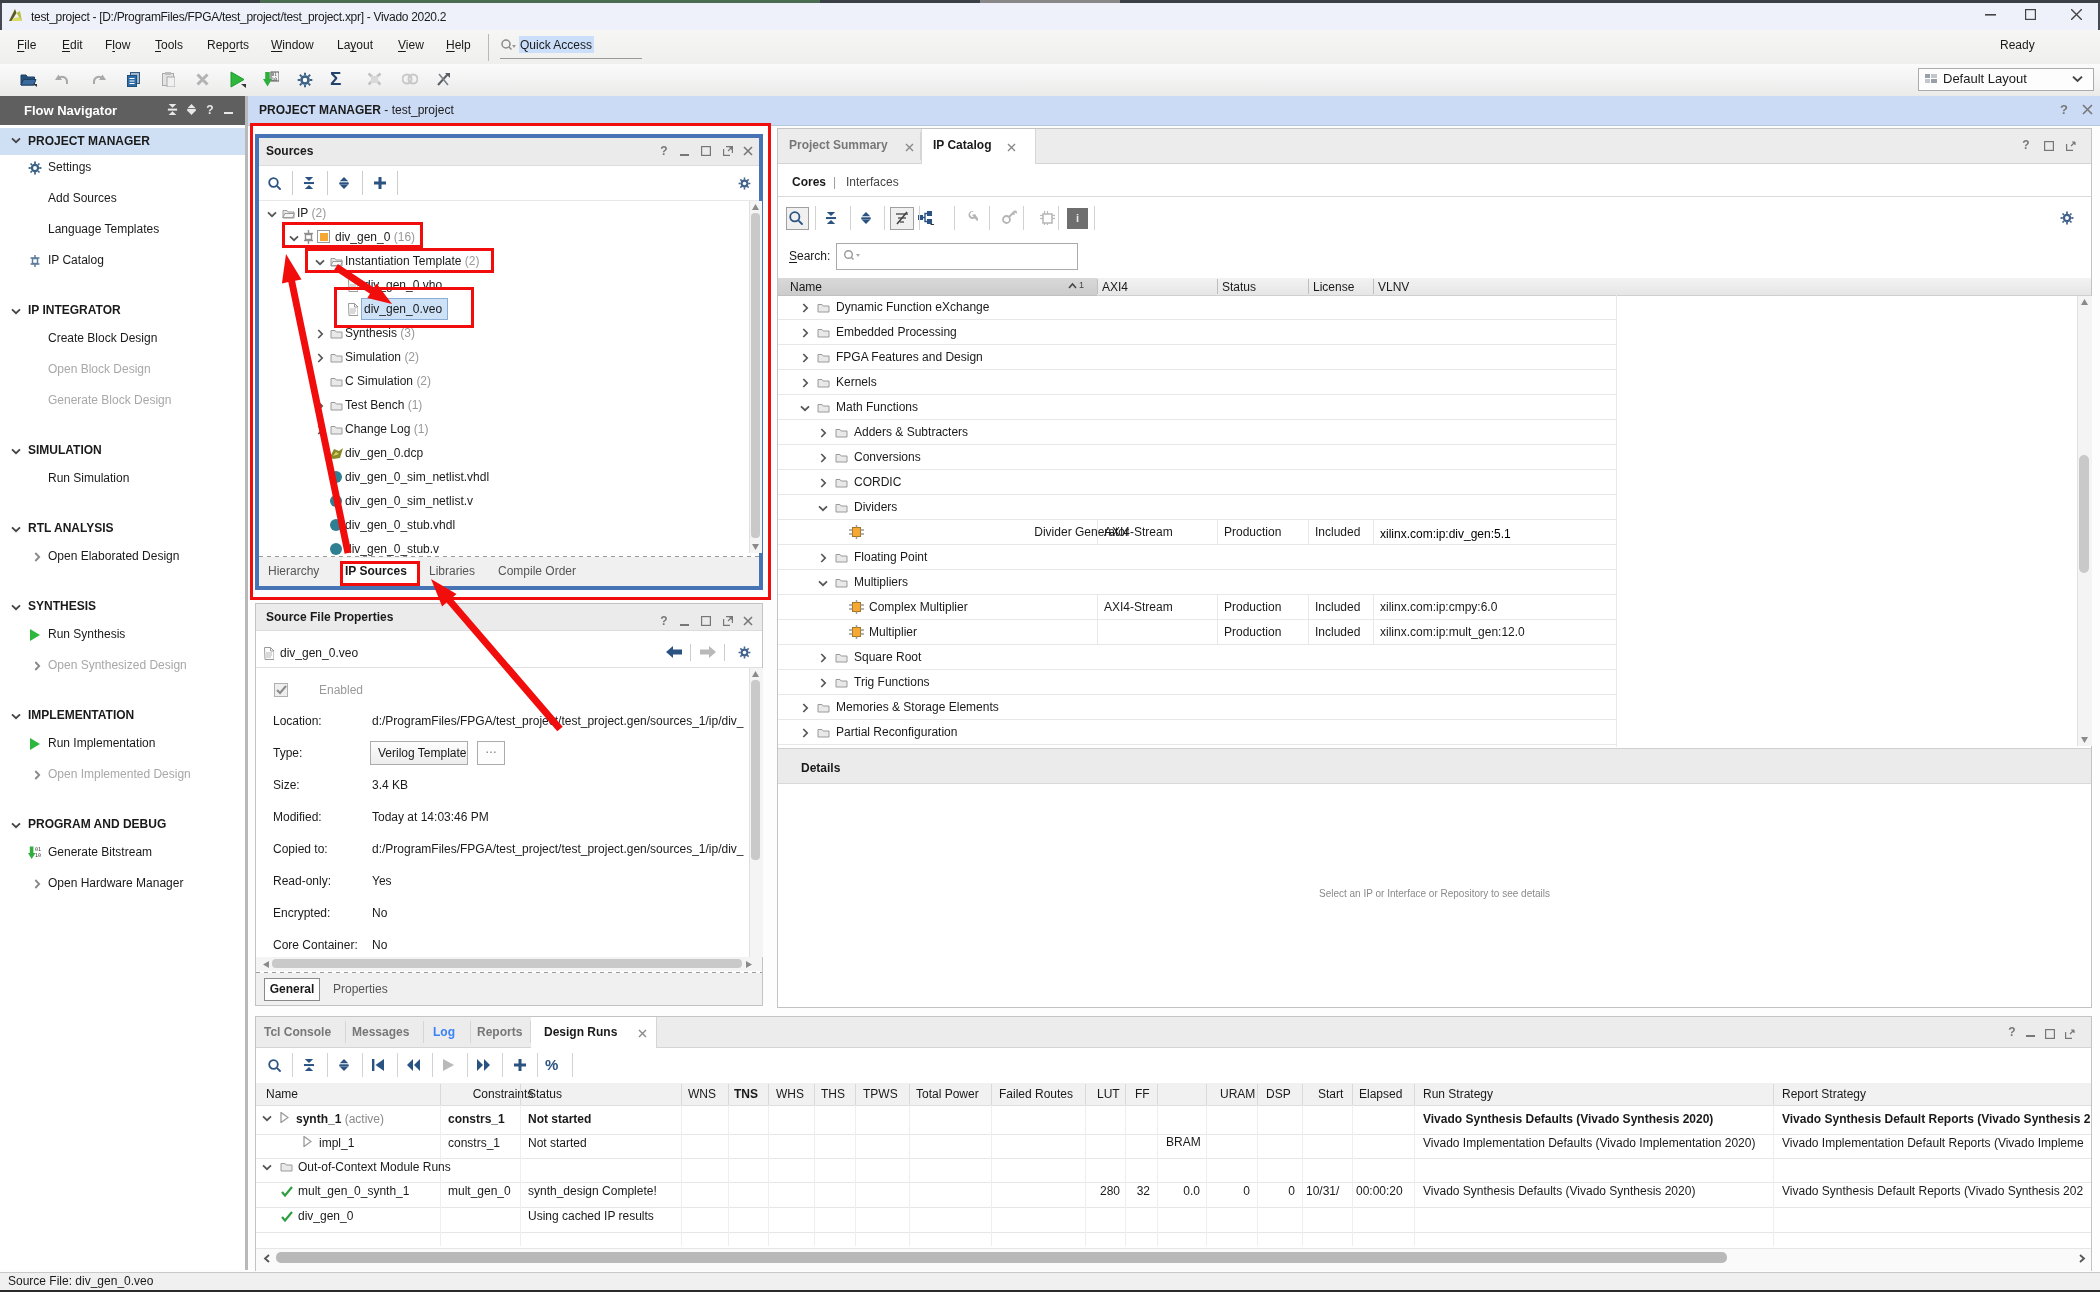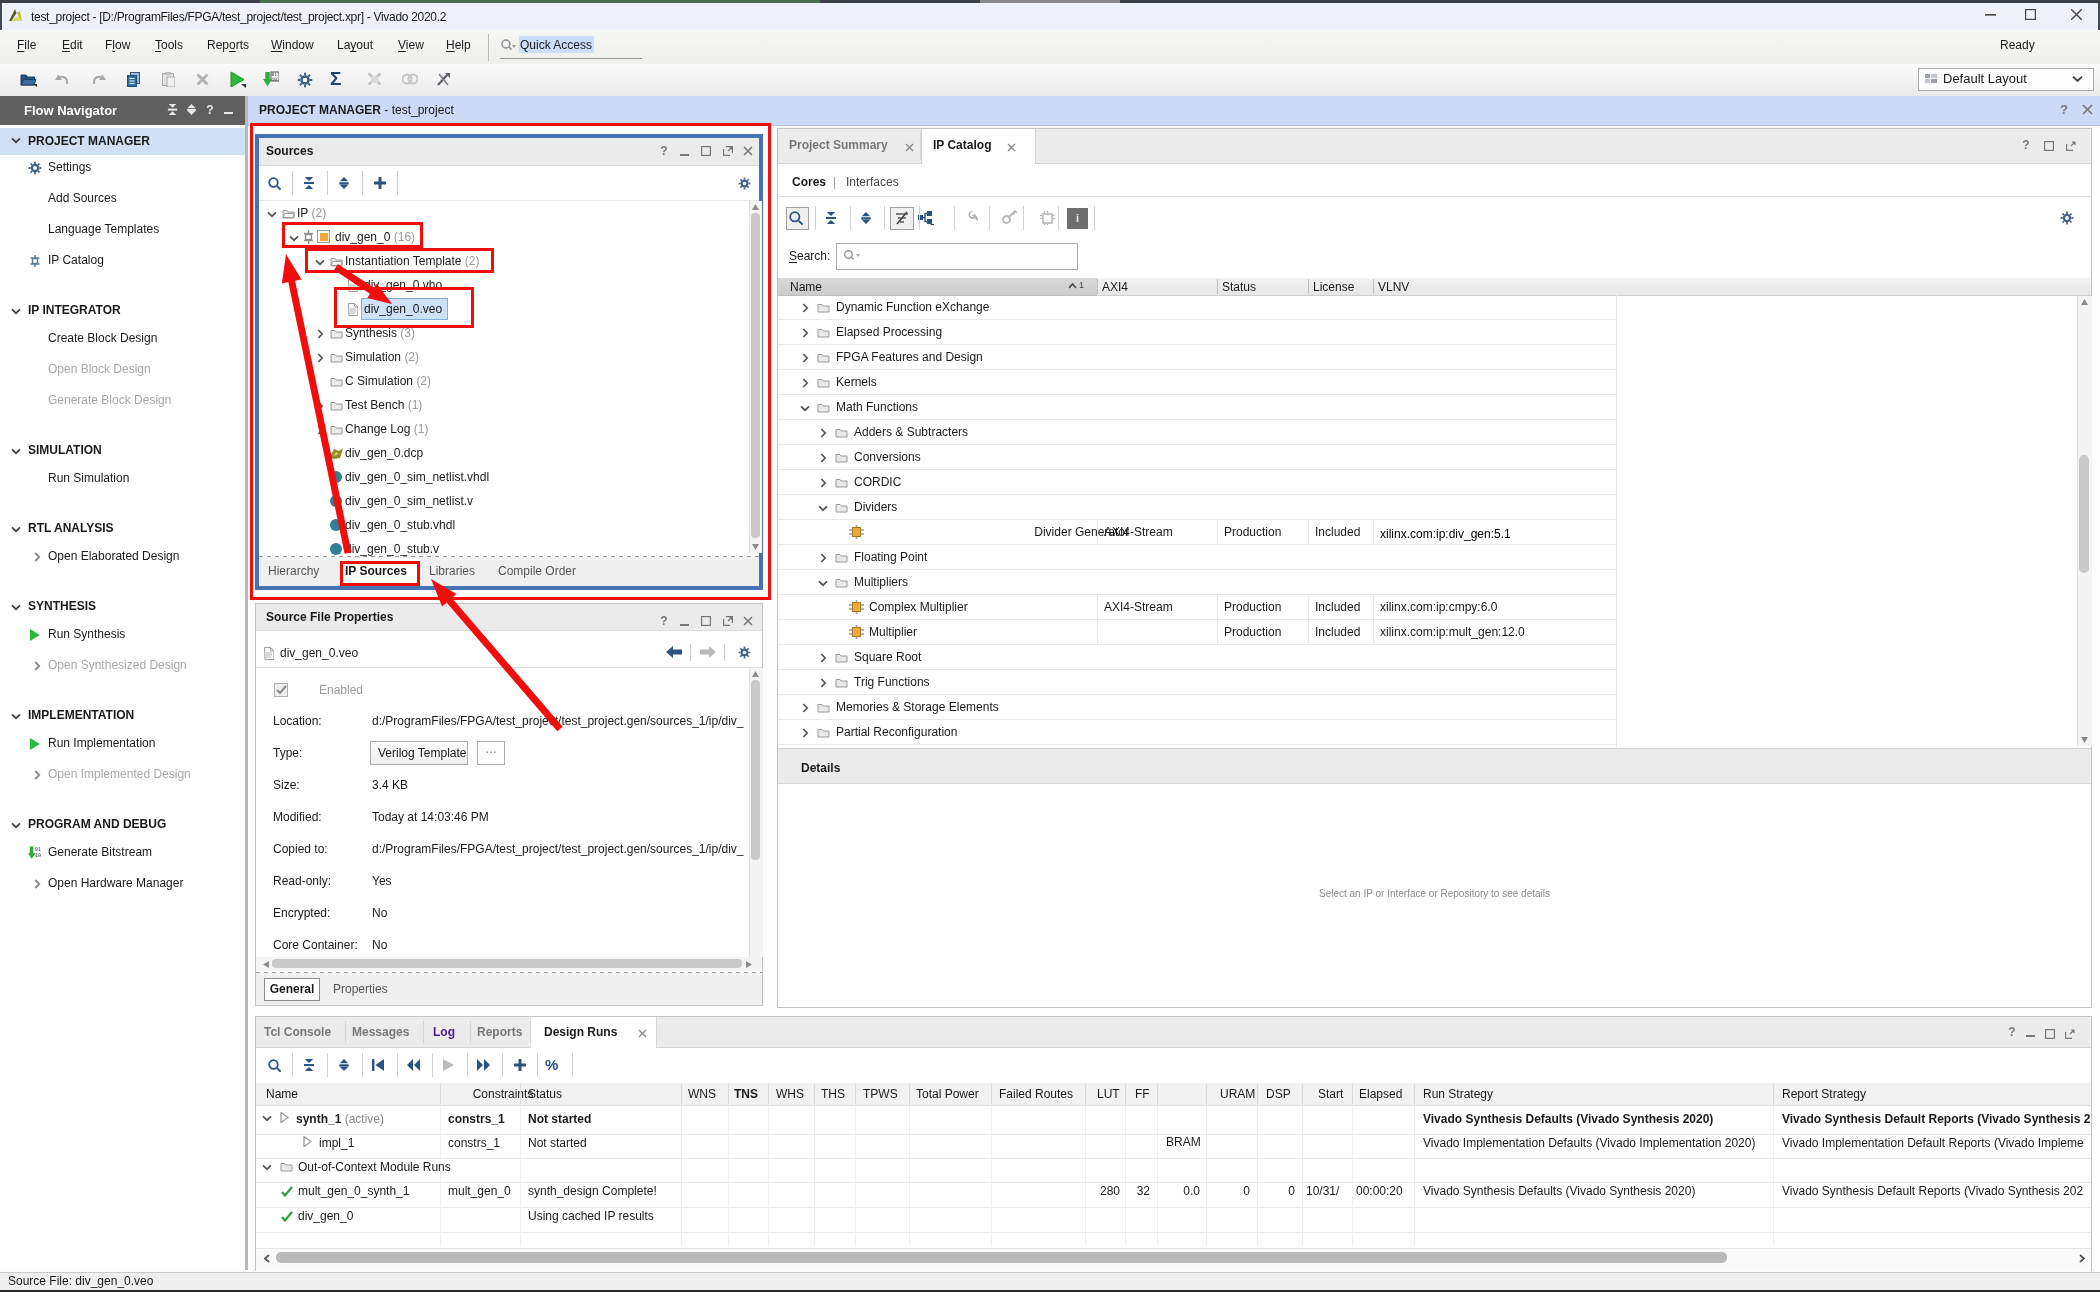--- a/index.html
+++ b/index.html
@@ -610,21 +610,21 @@
     <path d="M1,2.5 h4 l1.2,1.5 h5.8 v6 h-11 z" fill="#e9e9e9" stroke="#9a9a9a" stroke-width="1"></path>
   </svg>
 <div class="a" style="left:836px;top:299px;width:260px;height:16px;font-size:12px;color:#1a1a1a;font-weight:normal;text-align:left;line-height:16px;white-space:nowrap;overflow:hidden;">Dynamic Function eXchange</div>
 <div class="a" style="left:778px;top:344px;width:838px;height:1px;background:#e8e8e8;"></div>
 <svg class="a" style="left:800px;top:328px;" width="10" height="10" viewBox="0 0 10 10">
     <polyline points="3.3000000000000003,1 7.199999999999999,5.0 3.3000000000000003,9" fill="none" stroke="#555" stroke-width="1.7"></polyline>
   </svg>
 <svg class="a" style="left:817px;top:327px;" width="13" height="11" viewBox="0 0 13 11">
     <path d="M1,2.5 h4 l1.2,1.5 h5.8 v6 h-11 z" fill="#e9e9e9" stroke="#9a9a9a" stroke-width="1"></path>
   </svg>
-<div class="a" style="left:836px;top:324px;width:260px;height:16px;font-size:12px;color:#1a1a1a;font-weight:normal;text-align:left;line-height:16px;white-space:nowrap;overflow:hidden;">Elapsed Processing</div>
+<div class="a" style="left:836px;top:324px;width:260px;height:16px;font-size:12px;color:#1a1a1a;font-weight:normal;text-align:left;line-height:16px;white-space:nowrap;overflow:hidden;">Embedded Processing</div>
 <div class="a" style="left:778px;top:369px;width:838px;height:1px;background:#e8e8e8;"></div>
 <svg class="a" style="left:800px;top:353px;" width="10" height="10" viewBox="0 0 10 10">
     <polyline points="3.3000000000000003,1 7.199999999999999,5.0 3.3000000000000003,9" fill="none" stroke="#555" stroke-width="1.7"></polyline>
   </svg>
 <svg class="a" style="left:817px;top:352px;" width="13" height="11" viewBox="0 0 13 11">
     <path d="M1,2.5 h4 l1.2,1.5 h5.8 v6 h-11 z" fill="#e9e9e9" stroke="#9a9a9a" stroke-width="1"></path>
   </svg>
 <div class="a" style="left:836px;top:349px;width:260px;height:16px;font-size:12px;color:#1a1a1a;font-weight:normal;text-align:left;line-height:16px;white-space:nowrap;overflow:hidden;">FPGA Features and Design</div>
 <div class="a" style="left:778px;top:394px;width:838px;height:1px;background:#e8e8e8;"></div>
 <svg class="a" style="left:800px;top:378px;" width="10" height="10" viewBox="0 0 10 10">
@@ -797,21 +797,21 @@
 <div class="a" style="left:778px;top:748px;width:1313px;height:1px;background:#d0d0d0;"></div>
 <div class="a" style="left:778px;top:749px;width:1313px;height:34px;background:#ebebeb;border-bottom:1px solid #d9d9d9;"></div>
 <div class="a" style="left:801px;top:760px;width:100px;height:16px;font-size:12px;color:#1a1a1a;font-weight:bold;text-align:left;line-height:16px;white-space:nowrap;overflow:hidden;">Details</div>
 <div class="a" style="left:778px;top:886px;width:1313px;height:16px;font-size:10px;color:#8a8a8a;font-weight:normal;text-align:center;line-height:16px;white-space:nowrap;overflow:hidden;">Select an IP or Interface or Repository to see details</div>
 <div class="a" style="left:255px;top:1016px;width:1837px;height:255px;background:#ffffff;border:1px solid #c3c3c3;box-sizing:border-box;"></div>
 <div class="a" style="left:256px;top:1017px;width:1835px;height:30px;background:#ececec;border-bottom:1px solid #d5d5d5;"></div>
 <div class="a" style="left:264px;top:1024px;width:90px;height:17px;font-size:12px;color:#777;font-weight:bold;text-align:left;line-height:17px;white-space:nowrap;overflow:hidden;">Tcl Console</div>
 <div class="a" style="left:345px;top:1021px;width:1px;height:22px;background:#d5d5d5;"></div>
 <div class="a" style="left:352px;top:1024px;width:90px;height:17px;font-size:12px;color:#777;font-weight:bold;text-align:left;line-height:17px;white-space:nowrap;overflow:hidden;">Messages</div>
 <div class="a" style="left:423px;top:1021px;width:1px;height:22px;background:#d5d5d5;"></div>
-<div class="a" style="left:433px;top:1024px;width:90px;height:17px;font-size:12px;color:#4c1d95;font-weight:bold;text-align:left;line-height:17px;white-space:nowrap;overflow:hidden;">Log</div>
+<div class="a" style="left:433px;top:1024px;width:90px;height:17px;font-size:12px;color:#3b82f6;font-weight:bold;text-align:left;line-height:17px;white-space:nowrap;overflow:hidden;">Log</div>
 <div class="a" style="left:470px;top:1021px;width:1px;height:22px;background:#d5d5d5;"></div>
 <div class="a" style="left:477px;top:1024px;width:90px;height:17px;font-size:12px;color:#777;font-weight:bold;text-align:left;line-height:17px;white-space:nowrap;overflow:hidden;">Reports</div>
 <div class="a" style="left:530px;top:1021px;width:1px;height:22px;background:#d5d5d5;"></div>
 <div class="a" style="left:531px;top:1017px;width:125px;height:31px;background:#ffffff;border-right:1px solid #d5d5d5;"></div>
 <div class="a" style="left:544px;top:1024px;width:90px;height:17px;font-size:12px;color:#1a1a1a;font-weight:bold;text-align:left;line-height:17px;white-space:nowrap;overflow:hidden;">Design Runs</div>
 <svg class="a" style="left:638px;top:1029px;" width="9" height="9" viewBox="0 0 9 9">
     <path d="M1,1 L8,8 M8,1 L1,8" stroke="#888" stroke-width="1.4"></path>
   </svg>
 <div class="a" style="left:2006px;top:1024px;width:12px;height:17px;font-size:12px;color:#777;font-weight:bold;text-align:center;line-height:17px;white-space:nowrap;overflow:hidden;">?</div>
 <svg class="a" style="left:2026px;top:1035px;" width="10" height="3" viewBox="0 0 10 3">

